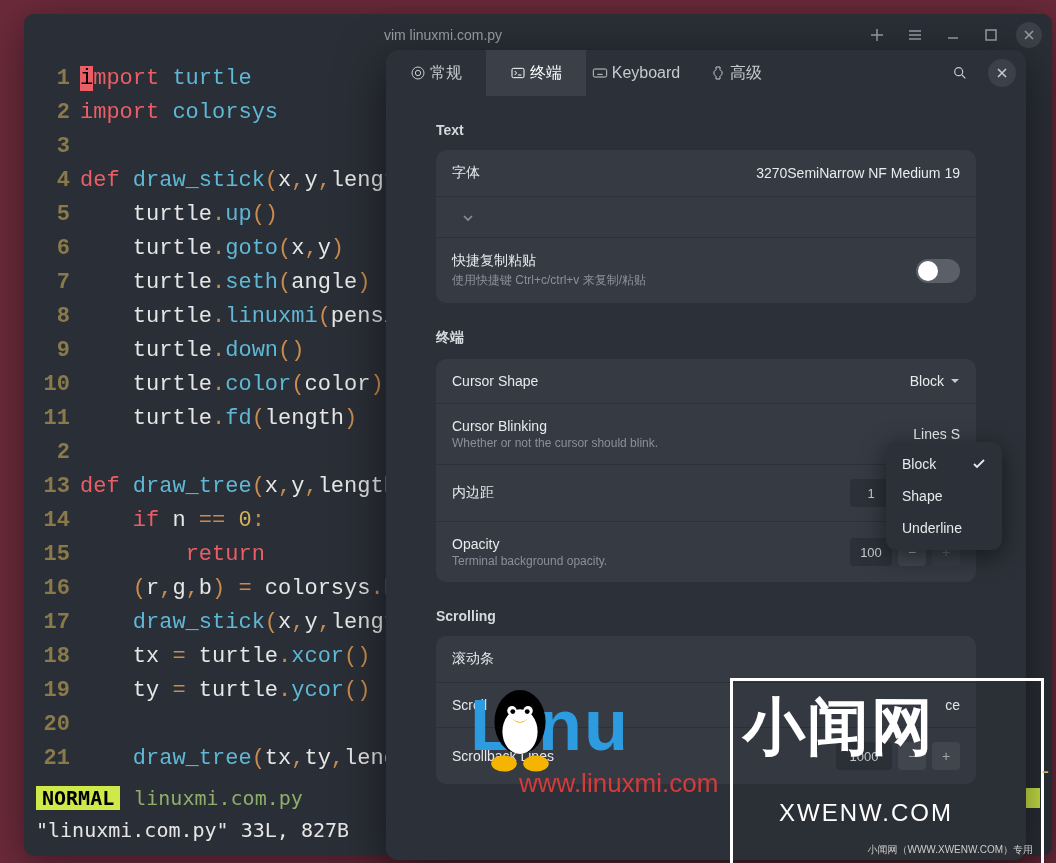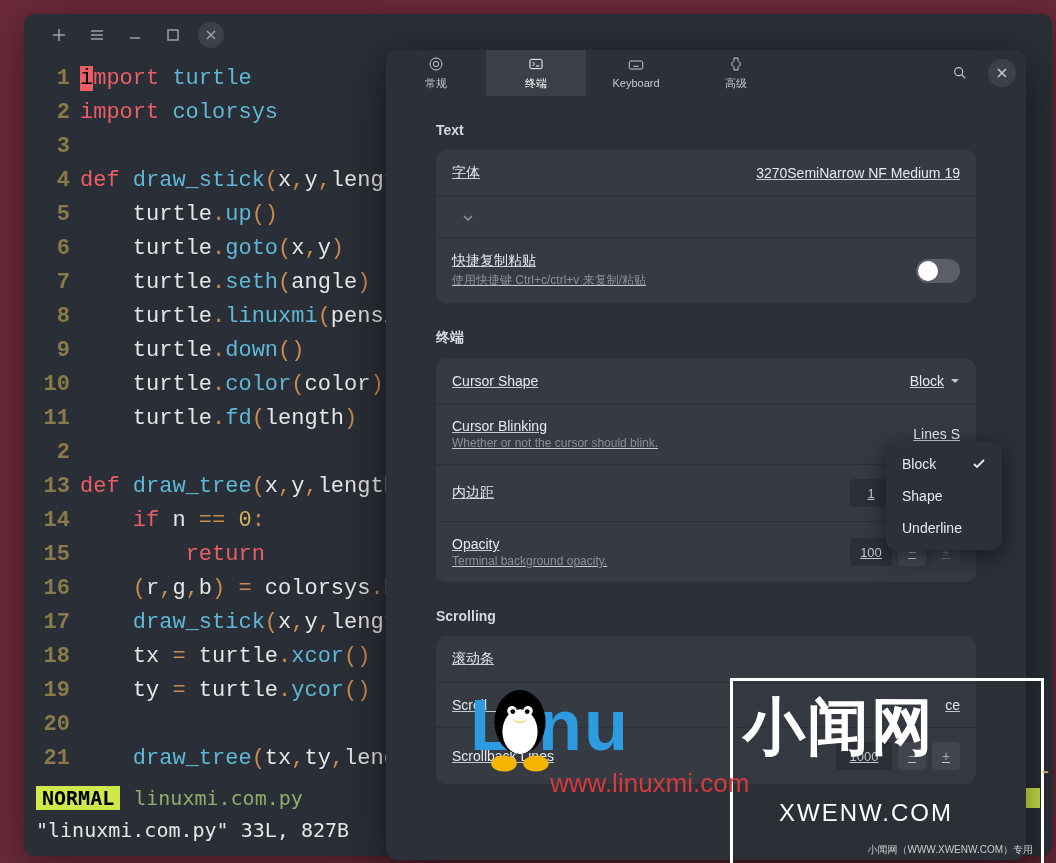--- a/index.html
+++ b/index.html
@@ -104,24 +104,24 @@
     font-size: 14px;
     overflow: hidden;
   }
   .settings .tabs {
     display: flex;
     align-items: stretch;
     height: 46px;
   }
   .tab {
     width: 100px;
-    display: flex; flex-direction: column;
+    display: flex; 
     align-items: center; justify-content: center;
     gap: 4px;
-    font-size: 11px;
+    font-size: 16px;
     cursor: pointer;
   }
   .tab svg, .tab .ico { width: 16px; height: 16px; fill: currentColor; }
   .tab.active { background: #3a3f48; color: #fff; }
   .tabs .spacer { flex: 1; }
   .tabs .icon-btn {
     width: 36px;
     display: flex; align-items: center; justify-content: center;
     cursor: pointer;
   }
@@ -142,21 +142,20 @@
     margin: 0 50px;
     border-radius: 10px;
     overflow: hidden;
   }
   .row {
     background: #353a43;
     border-bottom: 1px solid #2c3038;
     padding: 14px 16px;
     display: flex;
     align-items: center;
-    text-decoration: underline;
   }
   .row:last-child { border-bottom: none; }
   .row-labels { flex: 1; }
   .row-title { font-size: 14px; color: #e8eaed; }
   .row-sub { font-size: 12px; color: #8a9099; margin-top: 2px; }
   .row-value { color: #e8eaed; font-size: 14px; }
   .chev {
     width: 12px; height: 12px; margin-left: 10px;
     display: inline-block;
   }
@@ -245,21 +244,21 @@
     left: 470px; top: 684px;
     font-size: 72px;
     font-weight: 800;
     color: #2c9be0;
     letter-spacing: 2px;
     font-family: sans-serif;
     z-index: 3;
   }
   .linux-sub {
     position: absolute;
-    left: 550px; top: 768px;
+    left: 519px; top: 768px;
     font-size: 26px;
     color: #d63b3b;
     z-index: 3;
   }
   .dash-col {
     position: absolute;
     right: 4px; top: 758px;
     color: #d7b35a;
     font-family: monospace;
     font-size: 22px;
@@ -269,20 +268,21 @@
     left: 480px; top: 680px;
     width: 80px; height: 100px;
     z-index: 4;
   }
 </style>
 </head>
 <body>
 
 <div class="window">
   <div class="titlebar">
+    <span class="title">vim linuxmi.com.py</span>
     <div class="btn">
       <svg width="14" height="14" viewBox="0 0 14 14">
           <path d="M7 1v12M1 7h12" stroke="currentColor" stroke-width="1.5" fill="none"></path>
         </svg>
     </div>
     <div class="btn">
       <svg width="14" height="14" viewBox="0 0 14 14">
           <path d="M1 3h12M1 7h12M1 11h12" stroke="currentColor" stroke-width="1.5"></path>
         </svg>
     </div>

